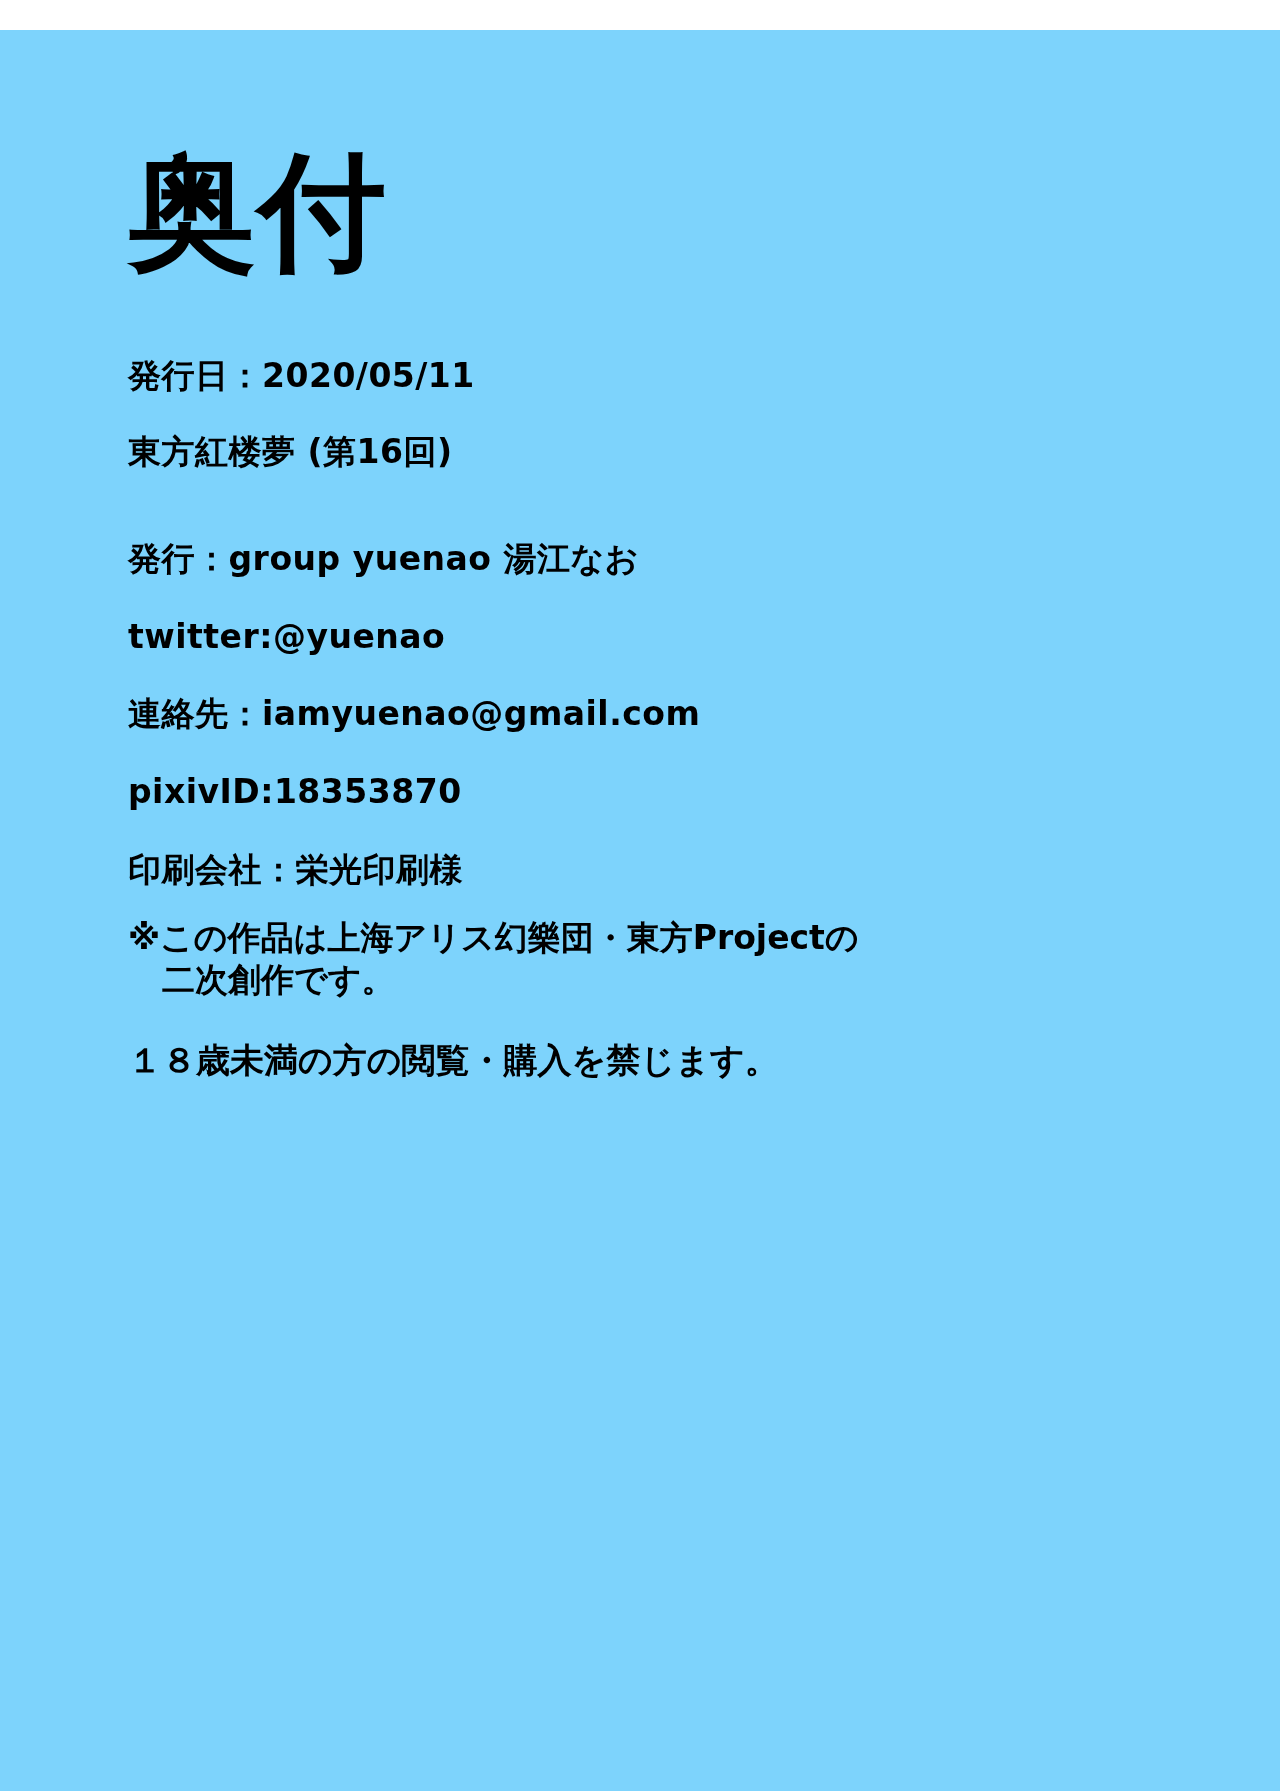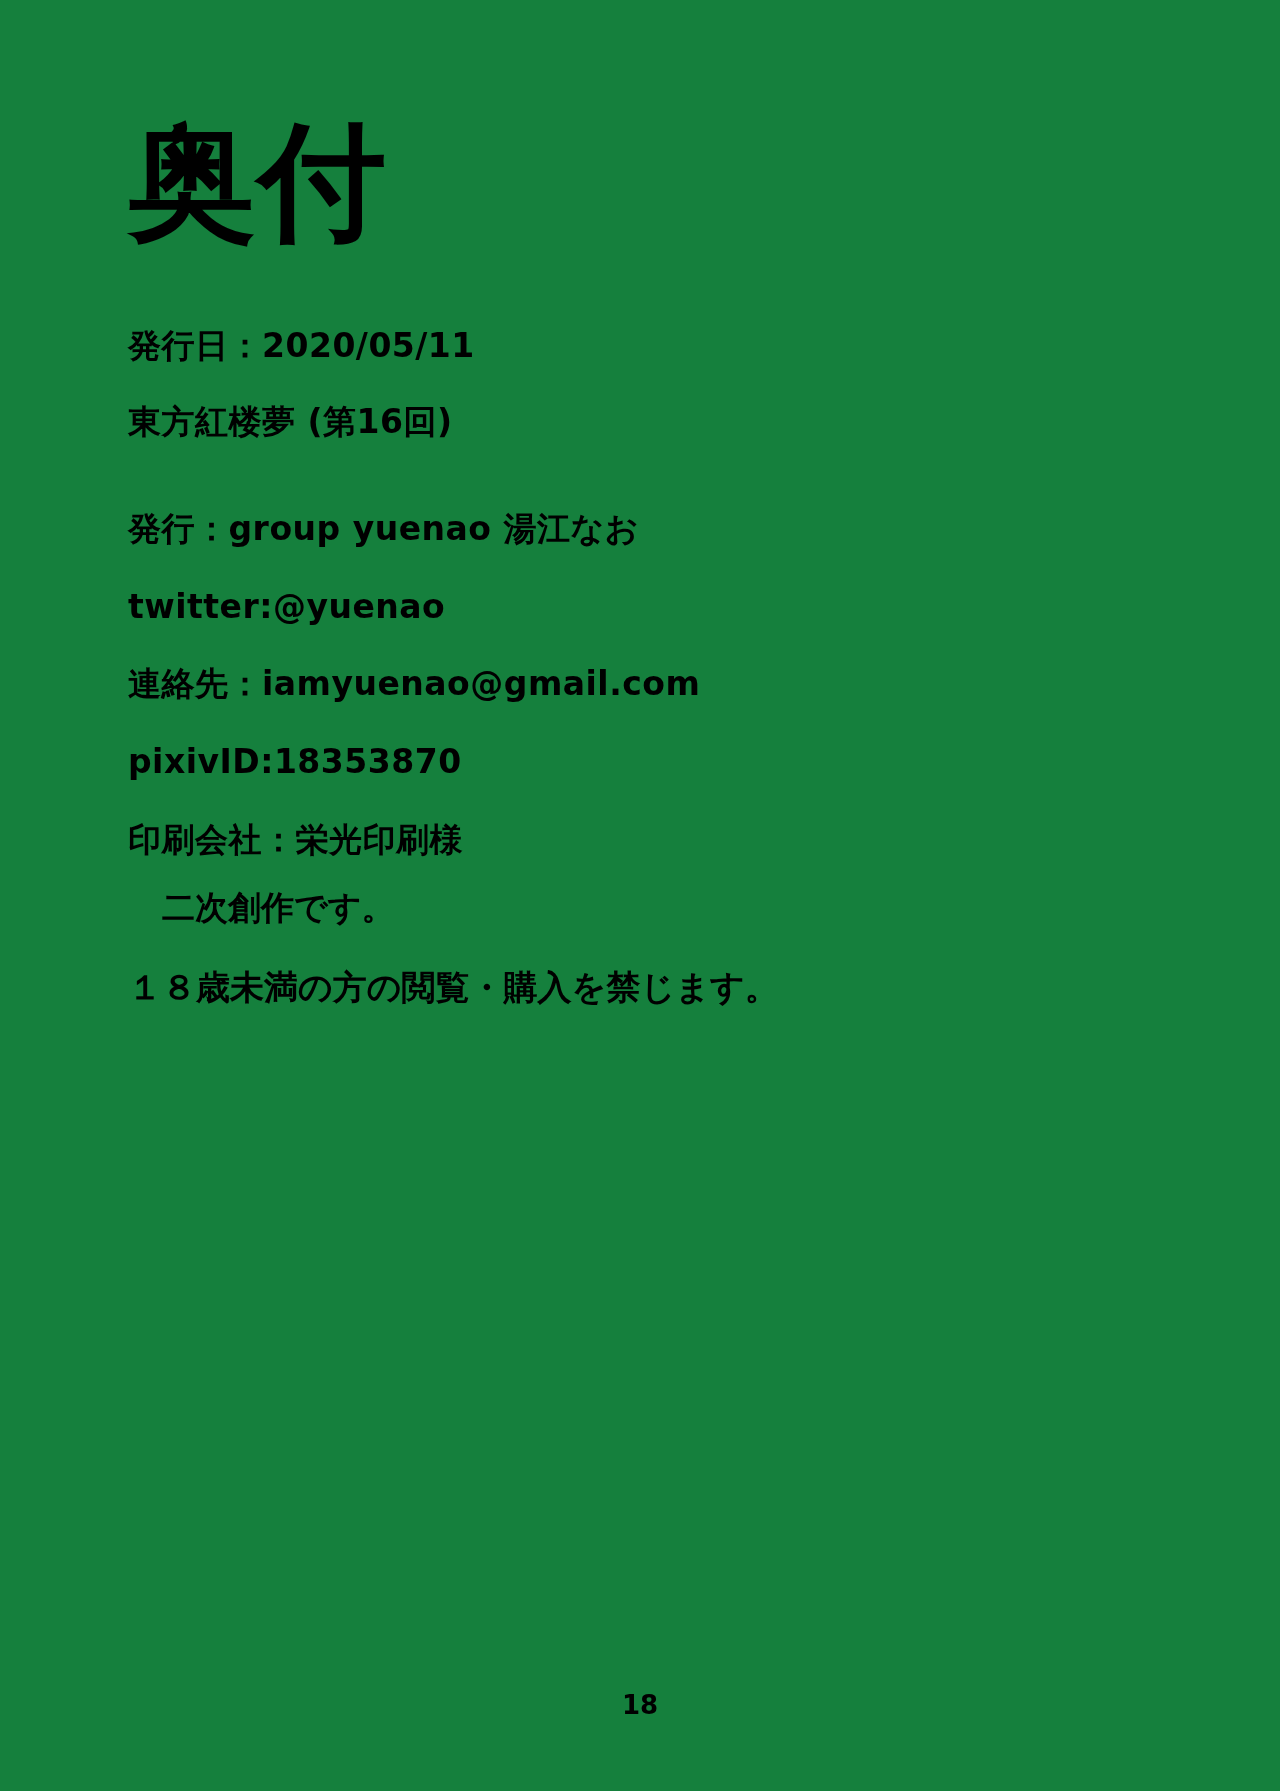--- a/index.html
+++ b/index.html
@@ -11,21 +11,22 @@
     width: 1280px;
     height: 1791px;
     position: relative;
     font-family: "Liberation Sans", "DejaVu Sans", sans-serif;
     color: #000000;
     overflow: hidden;
   }
   .page {
     position: absolute;
     inset: 0;
-    background: #15803d;
+    background: #7dd3fc;
+    margin-top: 30px;
   }
   .colophon-heading {
     position: absolute;
     left: 128px;
     top: 112px;
     font-size: 128px;
     line-height: 1.1;
     font-weight: 700;
     letter-spacing: 2px;
     font-family: "DejaVu Sans", "Liberation Sans", sans-serif;
@@ -104,22 +105,22 @@
 
     <div class="line gap-norm">twitter:@yuenao</div>
 
     <div class="line gap-norm">連絡先：iamyuenao@gmail.com</div>
 
     <div class="line gap-norm">pixivID:18353870</div>
 
     <div class="line">印刷会社：栄光印刷様</div>
 
     <div class="note-wrap">
+      <div class="note-line1">※この作品は上海アリス幻樂団・東方Projectの</div>
       <div class="note-line2">二次創作です。</div>
     </div>
 
     <div class="warning-line">１８歳未満の方の閲覧・購入を禁じます。</div>
 
   </div>
 
-  <div class="page-number">18</div>
 
 </div>
 
 </body></html>

